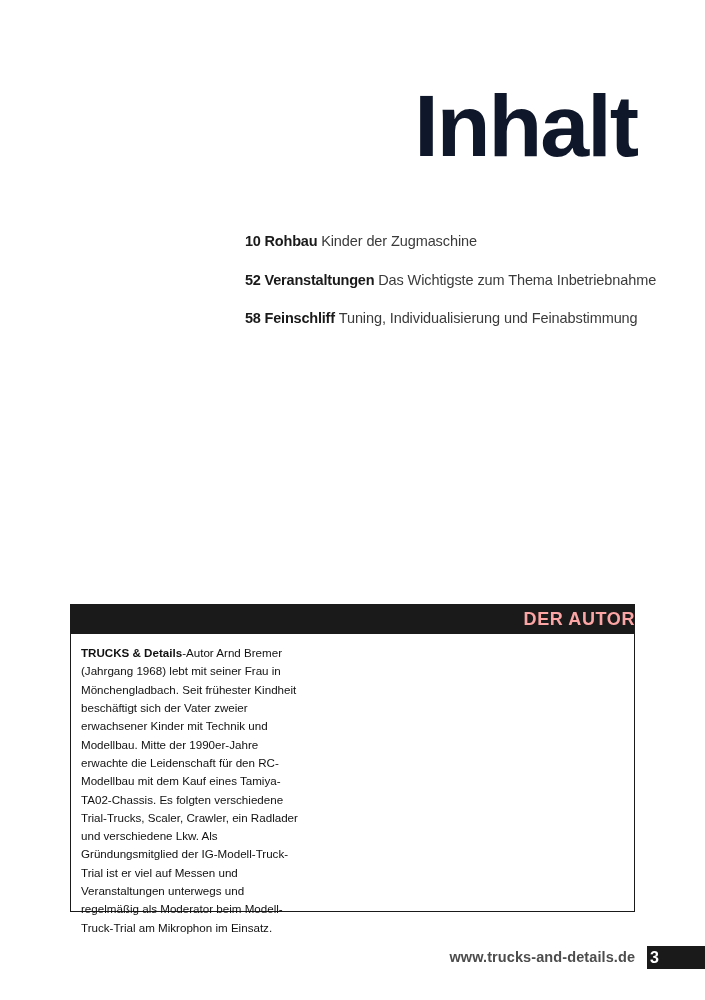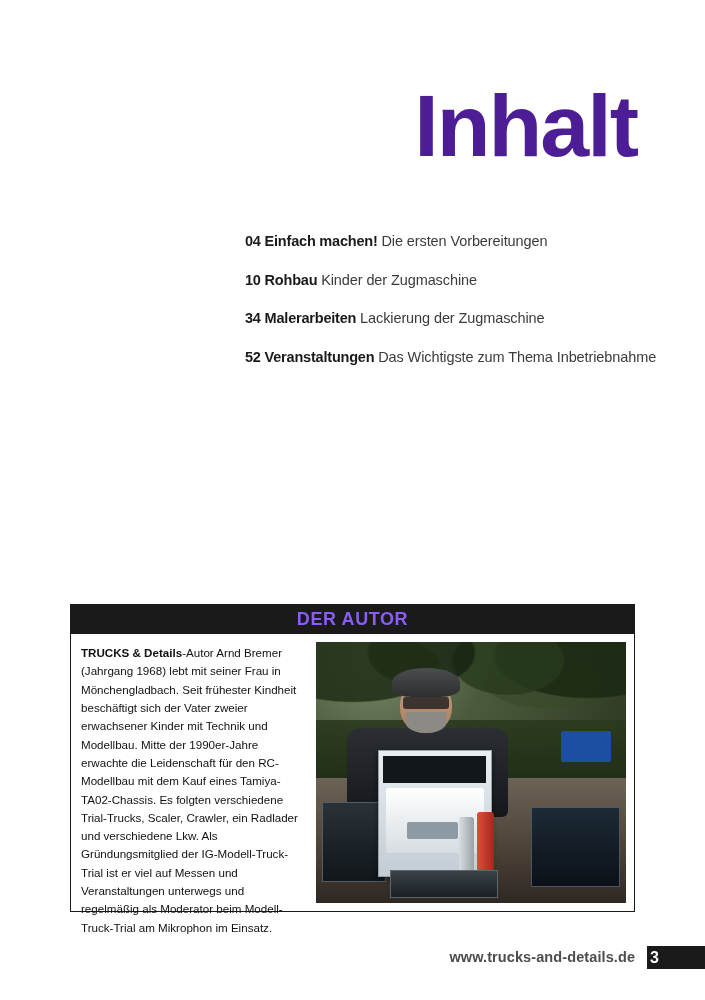--- a/index.html
+++ b/index.html
@@ -19,21 +19,21 @@
 
   
   .page-title {
     position: absolute;
     top: 86px;
     right: 68px;
     font-size: 88px;
     line-height: 0.92;
     font-weight: 700;
     letter-spacing: -2px;
-    color: #4c1d95;
+    color: #0f172a;
     font-family: "Liberation Sans", sans-serif;
   }
 
   
   .toc {
     position: absolute;
     top: 232px;
     left: 245px;
     right: 55px;
   }
@@ -61,35 +61,36 @@
 
   
   .author-box {
     position: absolute;
     left: 70px;
     top: 604px;
     width: 565px;
   }
   .author-bar {
     background: #1a1a1a;
-    color: #8b5cf6;
+    color: #fca5a5;
     height: 30px;
     line-height: 30px;
-    text-align: center;
+    text-align: right;
     font-weight: 700;
     font-size: 18px;
     letter-spacing: 0.6px;
   }
   .author-body {
     border: 1px solid #1a1a1a;
     border-top: none;
     display: flex;
     height: 278px;
     box-sizing: border-box;
     background: #fff;
+    flex-direction: column;
   }
   .author-text {
     width: 245px;
     padding: 10px 11px 8px 10px;
     box-sizing: border-box;
     font-size: 11.6px;
     line-height: 1.58;
     color: #111;
     text-align: left;
   }
@@ -239,45 +240,40 @@
     background: #1a1a1a;
   }
 </style>
 </head>
 <body>
 
 <div class="page-title">Inhalt</div>
 
 <div class="toc">
 
-  <div class="toc-entry">
-    <span class="toc-page">04 </span>
-    <span class="toc-head">Einfach machen! </span>
-    <span class="toc-sub">Die ersten Vorbereitungen</span>
-  </div>
 
   <div class="toc-entry">
     <span class="toc-page">10 </span>
     <span class="toc-head">Rohbau </span>
     <span class="toc-sub">Kinder der Zugmaschine</span>
   </div>
 
-  <div class="toc-entry">
-    <span class="toc-page">34 </span>
-    <span class="toc-head">Malerarbeiten </span>
-    <span class="toc-sub">Lackierung der Zugmaschine</span>
-  </div>
 
 
   <div class="toc-entry">
     <span class="toc-page">52 </span>
     <span class="toc-head">Veranstaltungen </span>
     <span class="toc-sub">Das Wichtigste zum Thema Inbetriebnahme</span>
   </div>
 
+  <div class="toc-entry">
+    <span class="toc-page">58 </span>
+    <span class="toc-head">Feinschliff </span>
+    <span class="toc-sub">Tuning, Individualisierung und Feinabstimmung</span>
+  </div>
 
 </div>
 
 <div class="author-box">
   <div class="author-bar">DER AUTOR</div>
   <div class="author-body">
     <div class="author-text"><b>TRUCKS &amp; Details</b><span>-Autor Arnd Bremer (Jahrgang 1968) lebt mit seiner Frau in Mönchengladbach. Seit frühester Kindheit beschäftigt sich der Vater zweier erwachsener Kinder mit Technik und Modellbau. Mitte der 1990er-Jahre erwachte die Leidenschaft für den RC-Modellbau mit dem Kauf eines Tamiya-TA02-Chassis. Es folgten verschiedene Trial-Trucks, Scaler, Crawler, ein Radlader und verschiedene Lkw. Als Gründungsmitglied der IG-Modell-Truck-Trial ist er viel auf Messen und Veranstaltungen unterwegs und regelmäßig als Moderator beim Modell-Truck-Trial am Mikrophon im Einsatz.</span></div>
     <div class="author-photo-wrap">
       <div class="author-photo">
         <div class="ph-sky"></div>

